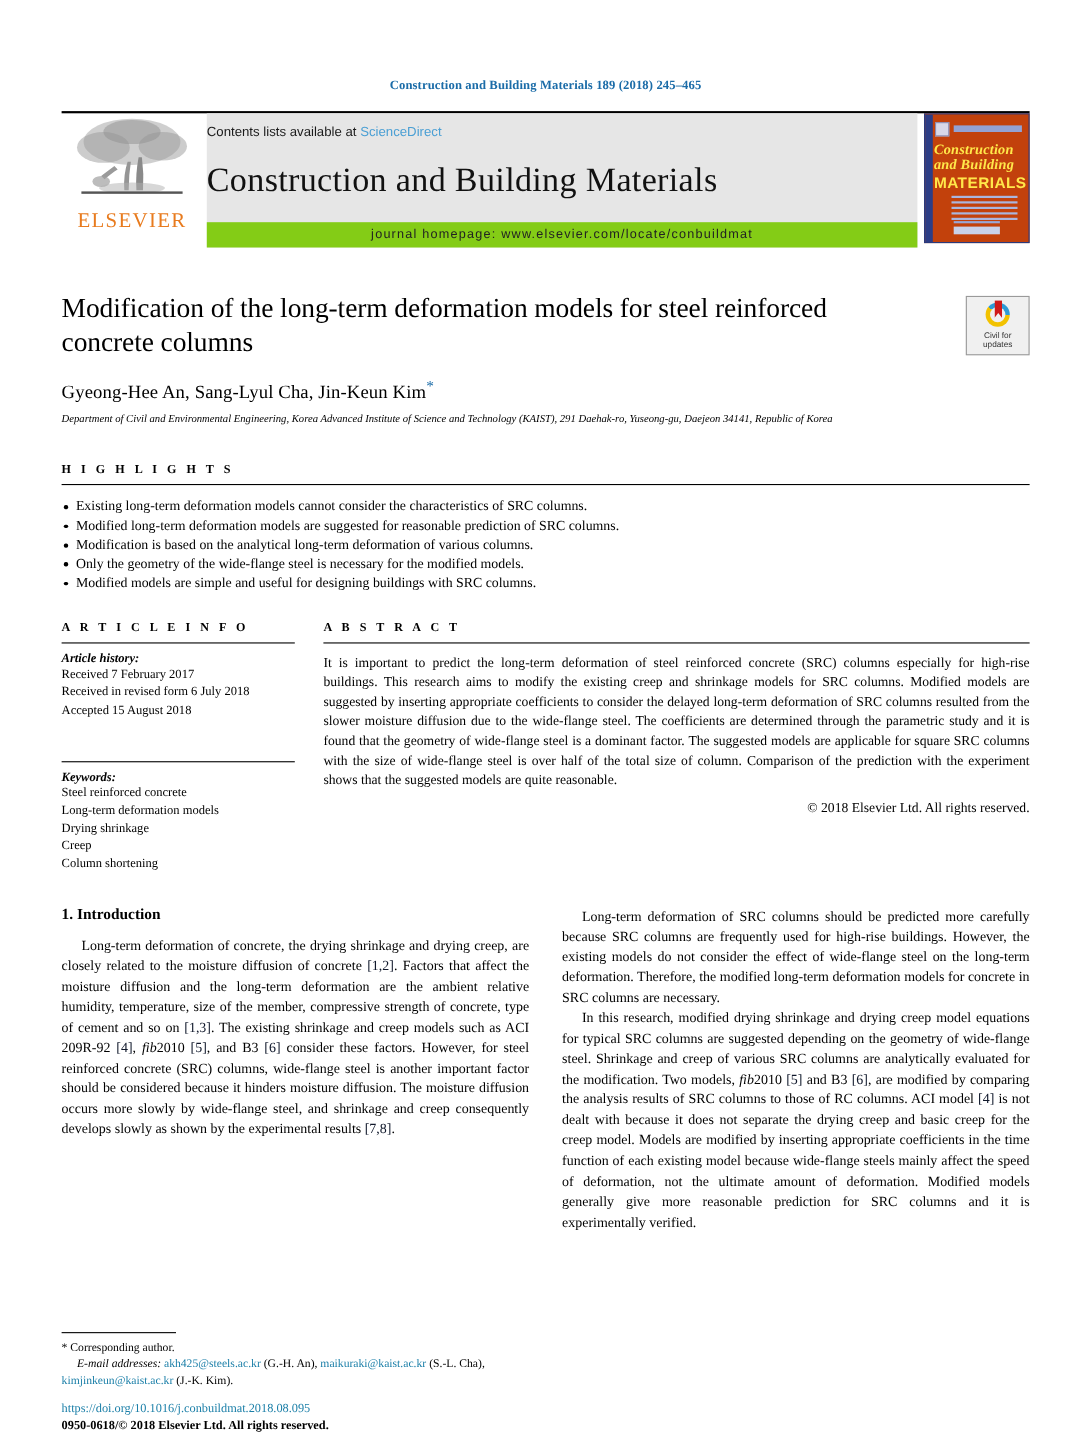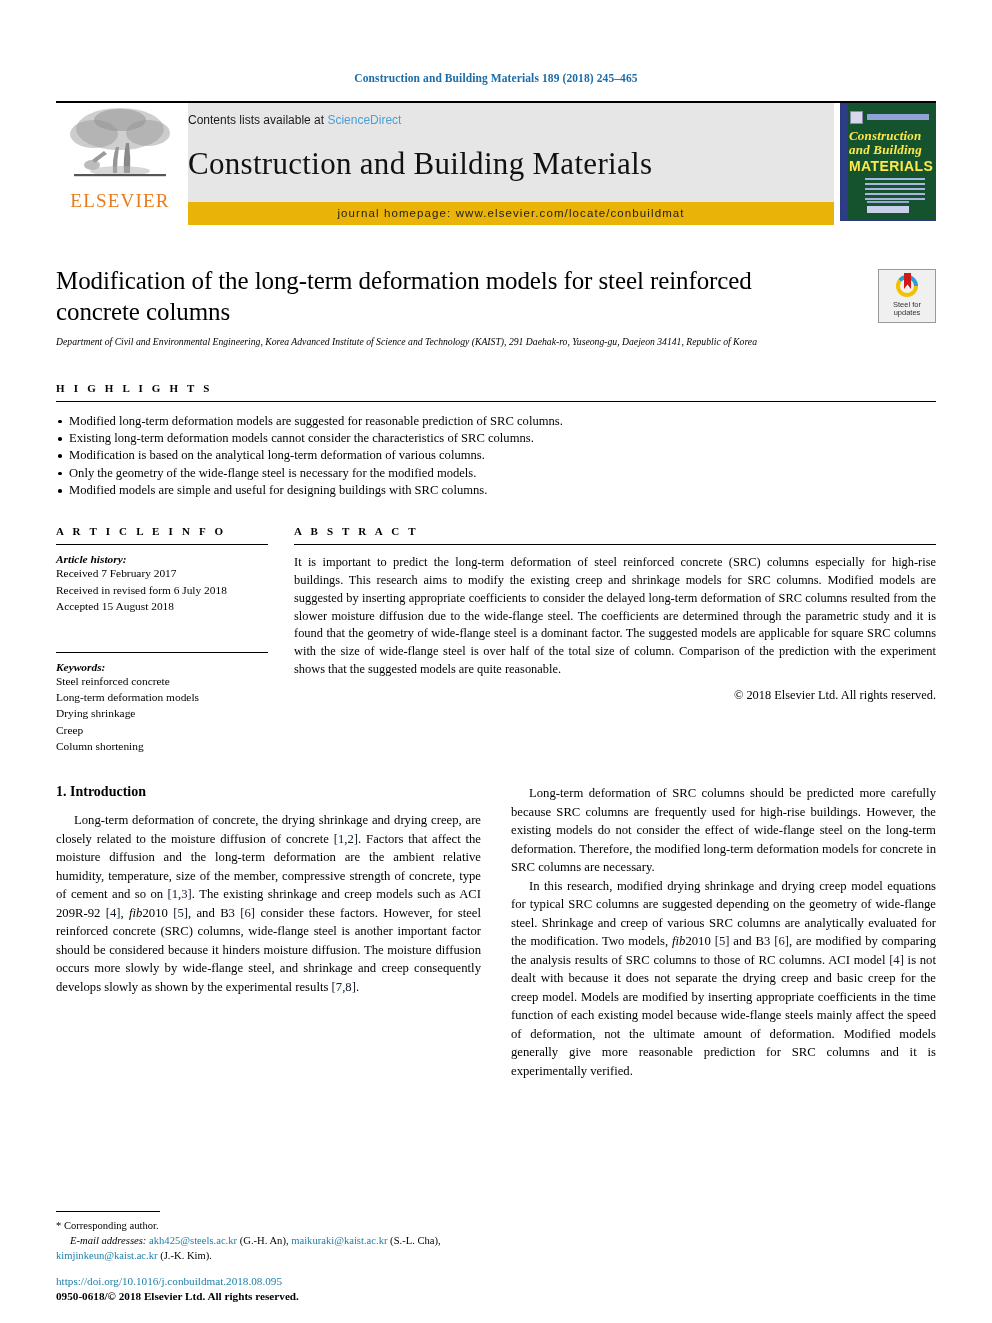--- a/index.html
+++ b/index.html
@@ -79,40 +79,40 @@
   }
   .journal-title {
     font-family: "Liberation Serif", serif;
     font-size: 31px;
     letter-spacing: 0.3px;
     color: #111;
     margin-top: 10px;
   }
   .homepage-bar {
     width: 100%;
-    background: #eab308;
+    background: #84cc16;
     text-align: center;
     font-family: "Liberation Sans", sans-serif;
     font-size: 11.5px;
     letter-spacing: 1.1px;
     color: #222;
     padding: 5px 0 6px 0;
     margin-top: 12px;
   }
   .masthead-cover {
     flex: 0 0 96px;
     width: 96px;
     display: flex;
     align-items: flex-start;
     justify-content: center;
   }
   .cover {
     width: 108px;
     height: 118px;
-    background: #14532d;
+    background: #c2410c;
     position: relative;
     border: 1px solid #2a3a7c;
     box-sizing: border-box;
     overflow: hidden;
   }
   .cover-leftbar {
     position: absolute;
     left: 0; top: 0; bottom: 0;
     width: 7px;
     background: #2c3d86;
@@ -432,40 +432,43 @@
         </div>
         <div class="cover-footline"></div>
         <div class="cover-footbox"></div>
       </div>
     </div>
   </div>
 
   <div class="title-wrap">
     <div class="title-col">
       <h1 class="paper-title">Modification of the long-term deformation models for steel reinforced concrete columns</h1>
+      <div class="authors">
+        <span>Gyeong-Hee An, Sang-Lyul Cha, Jin-Keun Kim</span><span class="star">*</span>
+      </div>
       <div class="affil">Department of Civil and Environmental Engineering, Korea Advanced Institute of Science and Technology (KAIST), 291 Daehak-ro, Yuseong-gu, Daejeon 34141, Republic of Korea</div>
     </div>
     <div class="crossmark">
       <div class="cm-ring">
         <div class="cm-hole"></div>
       </div>
       <div class="cm-flag"></div>
       <div class="cm-label">
-        <div>Steel for</div>
+        <div>Civil for</div>
         <div>updates</div>
       </div>
     </div>
   </div>
 
   <div class="highlights">
     <div class="sec-label">H I G H L I G H T S</div>
     <div class="hl-head-rule"></div>
     <ul class="hl-list">
+      <li>Existing long-term deformation models cannot consider the characteristics of SRC columns.</li>
       <li>Modified long-term deformation models are suggested for reasonable prediction of SRC columns.</li>
-      <li>Existing long-term deformation models cannot consider the characteristics of SRC columns.</li>
       <li>Modification is based on the analytical long-term deformation of various columns.</li>
       <li>Only the geometry of the wide-flange steel is necessary for the modified models.</li>
       <li>Modified models are simple and useful for designing buildings with SRC columns.</li>
     </ul>
   </div>
 
   <div class="info-abstract">
 
     <div class="info-col">
       <div class="sec-label">A R T I C L E   I N F O</div>

